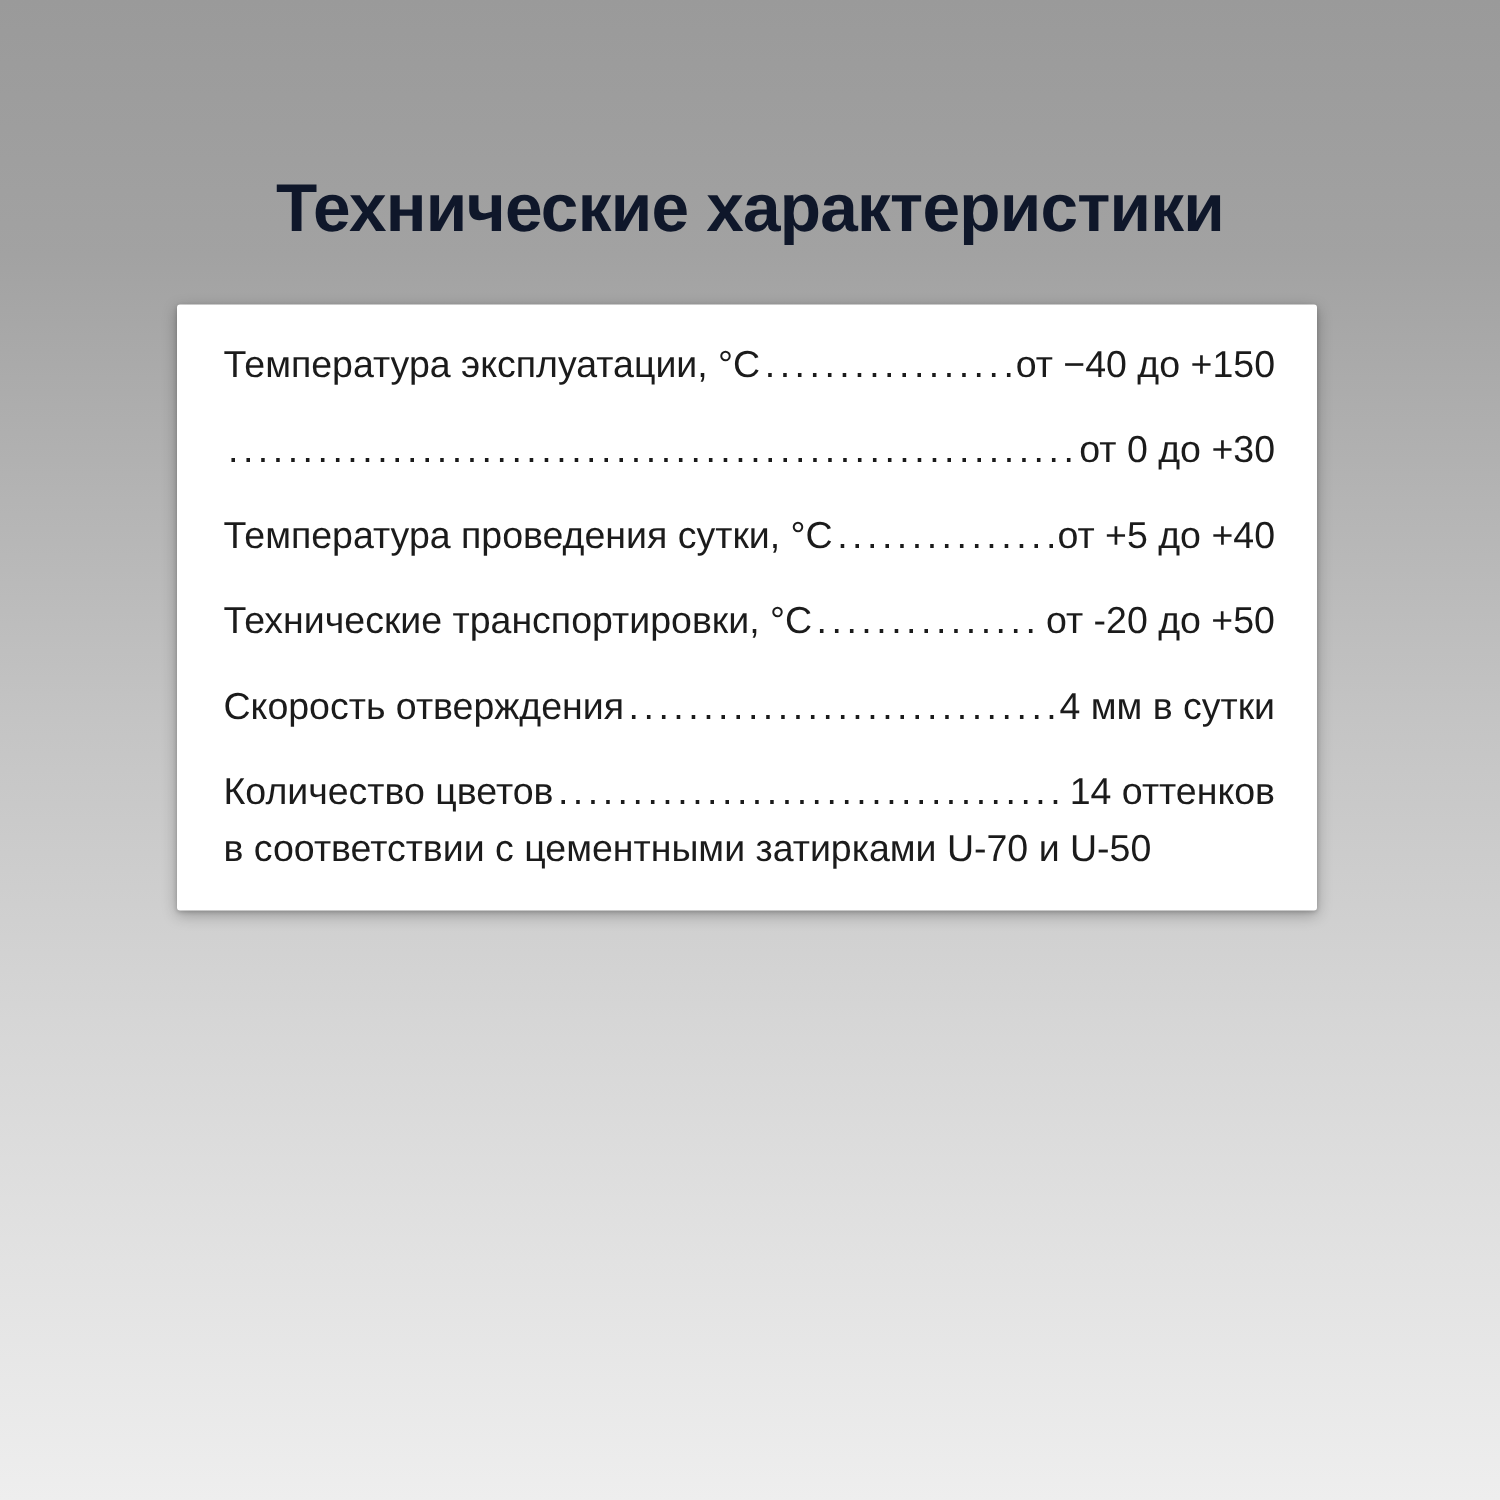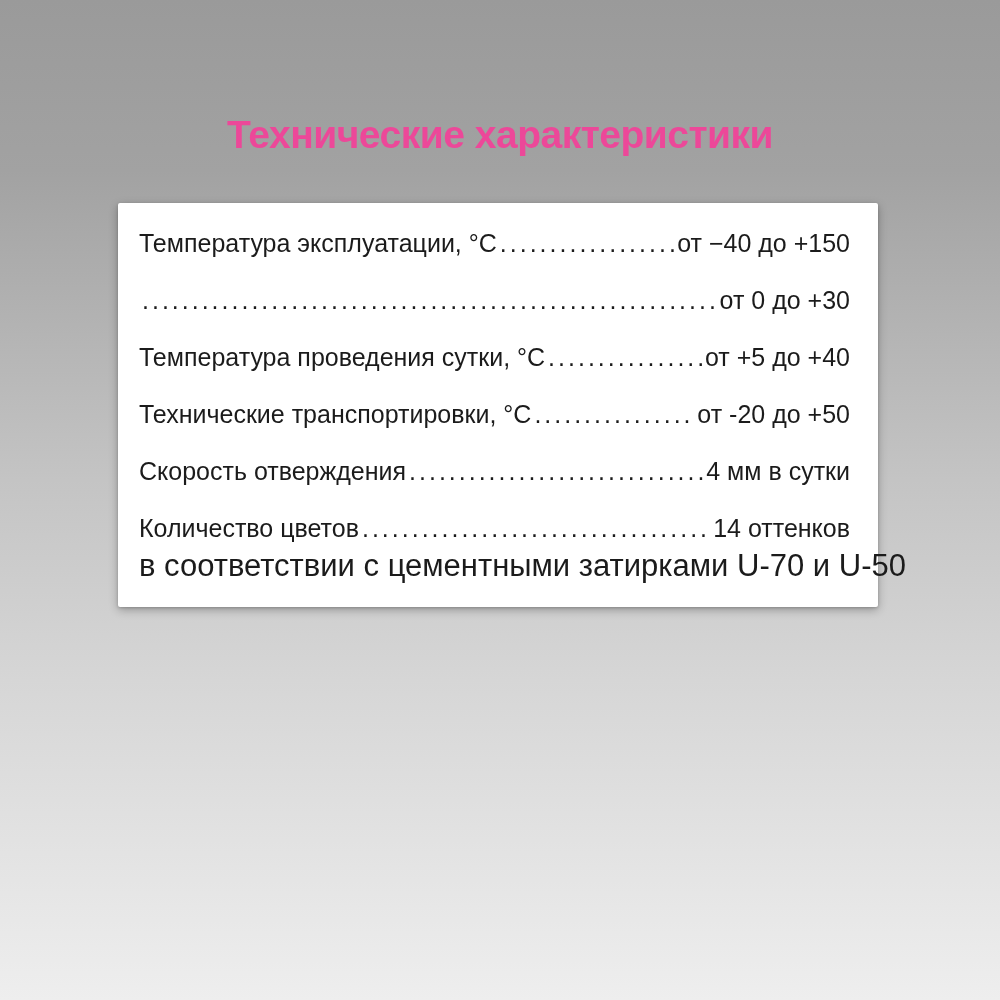--- a/index.html
+++ b/index.html
@@ -14,36 +14,36 @@
     background: linear-gradient(180deg, #9a9a9a 0%, #a2a2a2 17%, #c4c4c4 48%, #d6d6d6 68%, #eeeeee 100%);
     font-family: "Liberation Sans", "DejaVu Sans", sans-serif;
     color: #1b1b1b;
   }
   .page-title {
     position: absolute;
     top: 113px;
     left: 0;
     width: 1000px;
     text-align: center;
-    font-size: 39px;
+    font-size: 45px;
     font-weight: 700;
     letter-spacing: -0.5px;
-    color: #ec4899;
+    color: #0f172a;
   }
   .spec-card {
     position: absolute;
     left: 118px;
     top: 203px;
     width: 760px;
     height: 404px;
     box-sizing: border-box;
     background: #ffffff;
     border-radius: 2px;
     box-shadow: 0 3px 10px rgba(0,0,0,0.28), 0 1px 3px rgba(0,0,0,0.18);
-    padding: 12px 28px 14px 21px;
+    padding: 12px 28px 14px 31px;
   }
   .spec-row {
     display: flex;
     align-items: baseline;
     line-height: 57px;
     font-size: 25px;
     white-space: nowrap;
   }
   .spec-label {
     flex: 0 0 auto;
@@ -58,21 +58,21 @@
   .spec-dots::after {
     content: "....................................................................................................";
     letter-spacing: 3px;
     color: #1b1b1b;
   }
   .spec-value {
     flex: 0 0 auto;
     text-align: center;
   }
   .spec-footnote {
-    font-size: 31px;
+    font-size: 25px;
     line-height: 36px;
     margin-top: -9px;
     white-space: nowrap;
   }
 </style>
 </head>
 <body>
 
 <div class="page-title">Технические характеристики</div>
 

